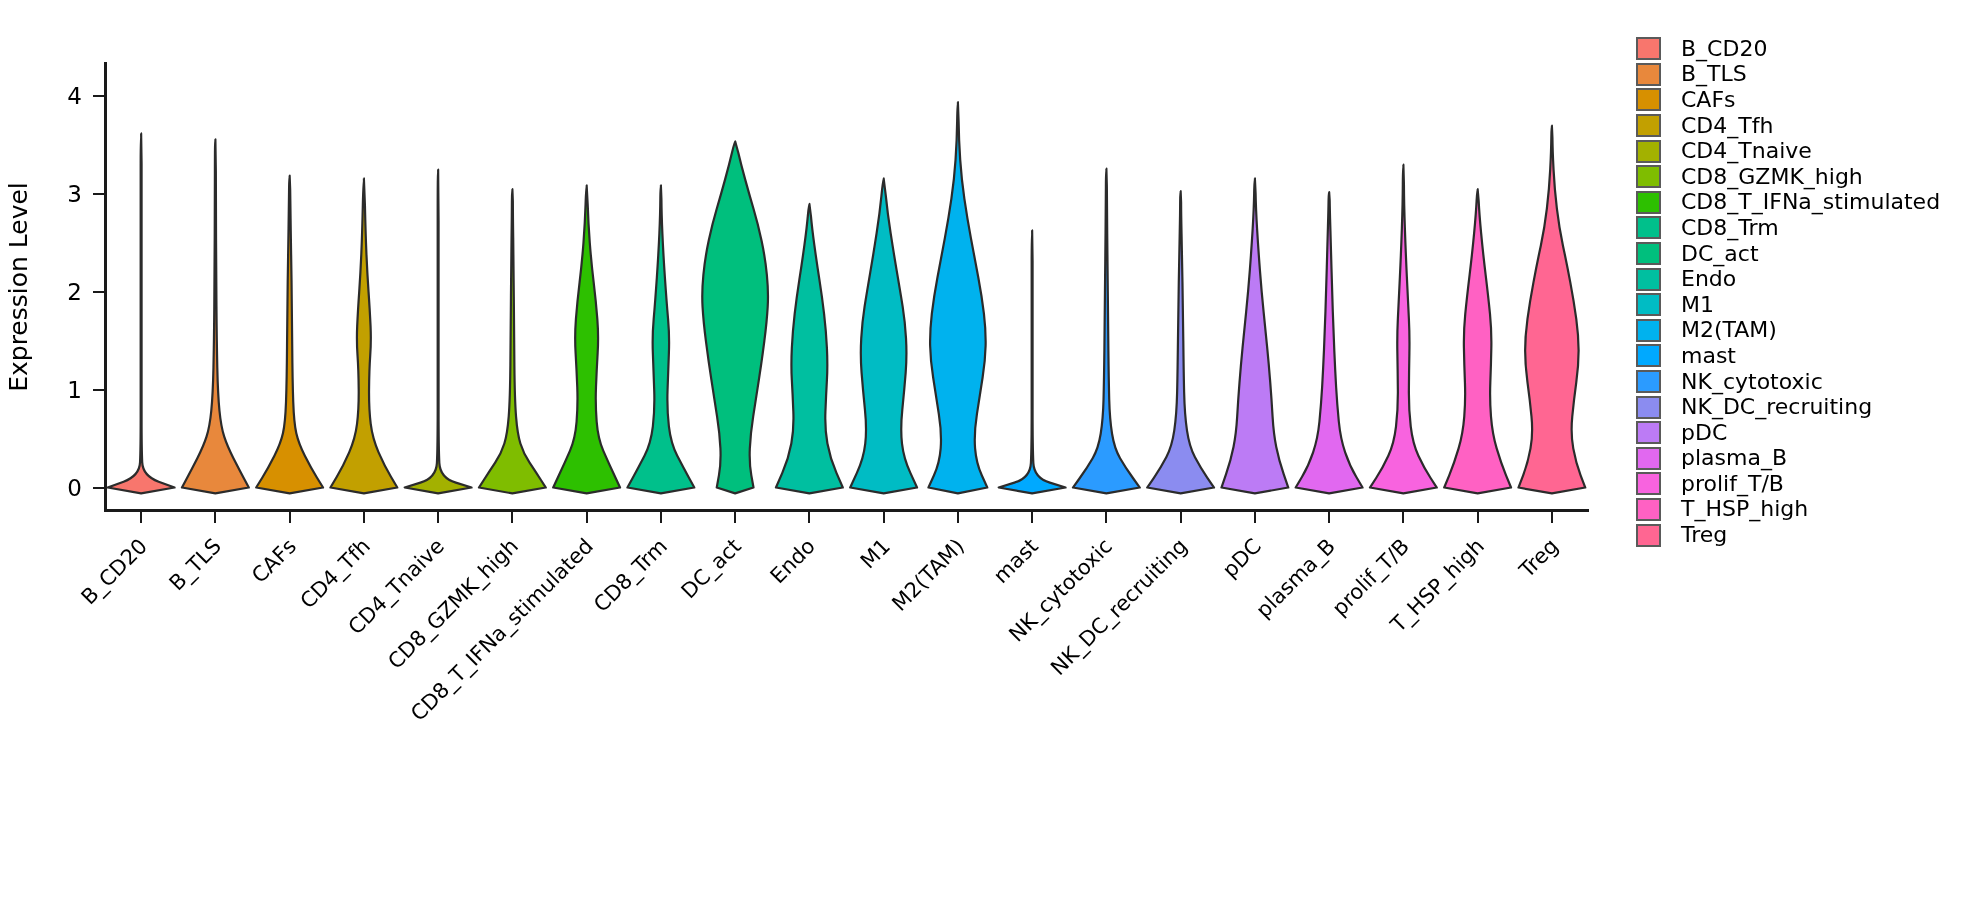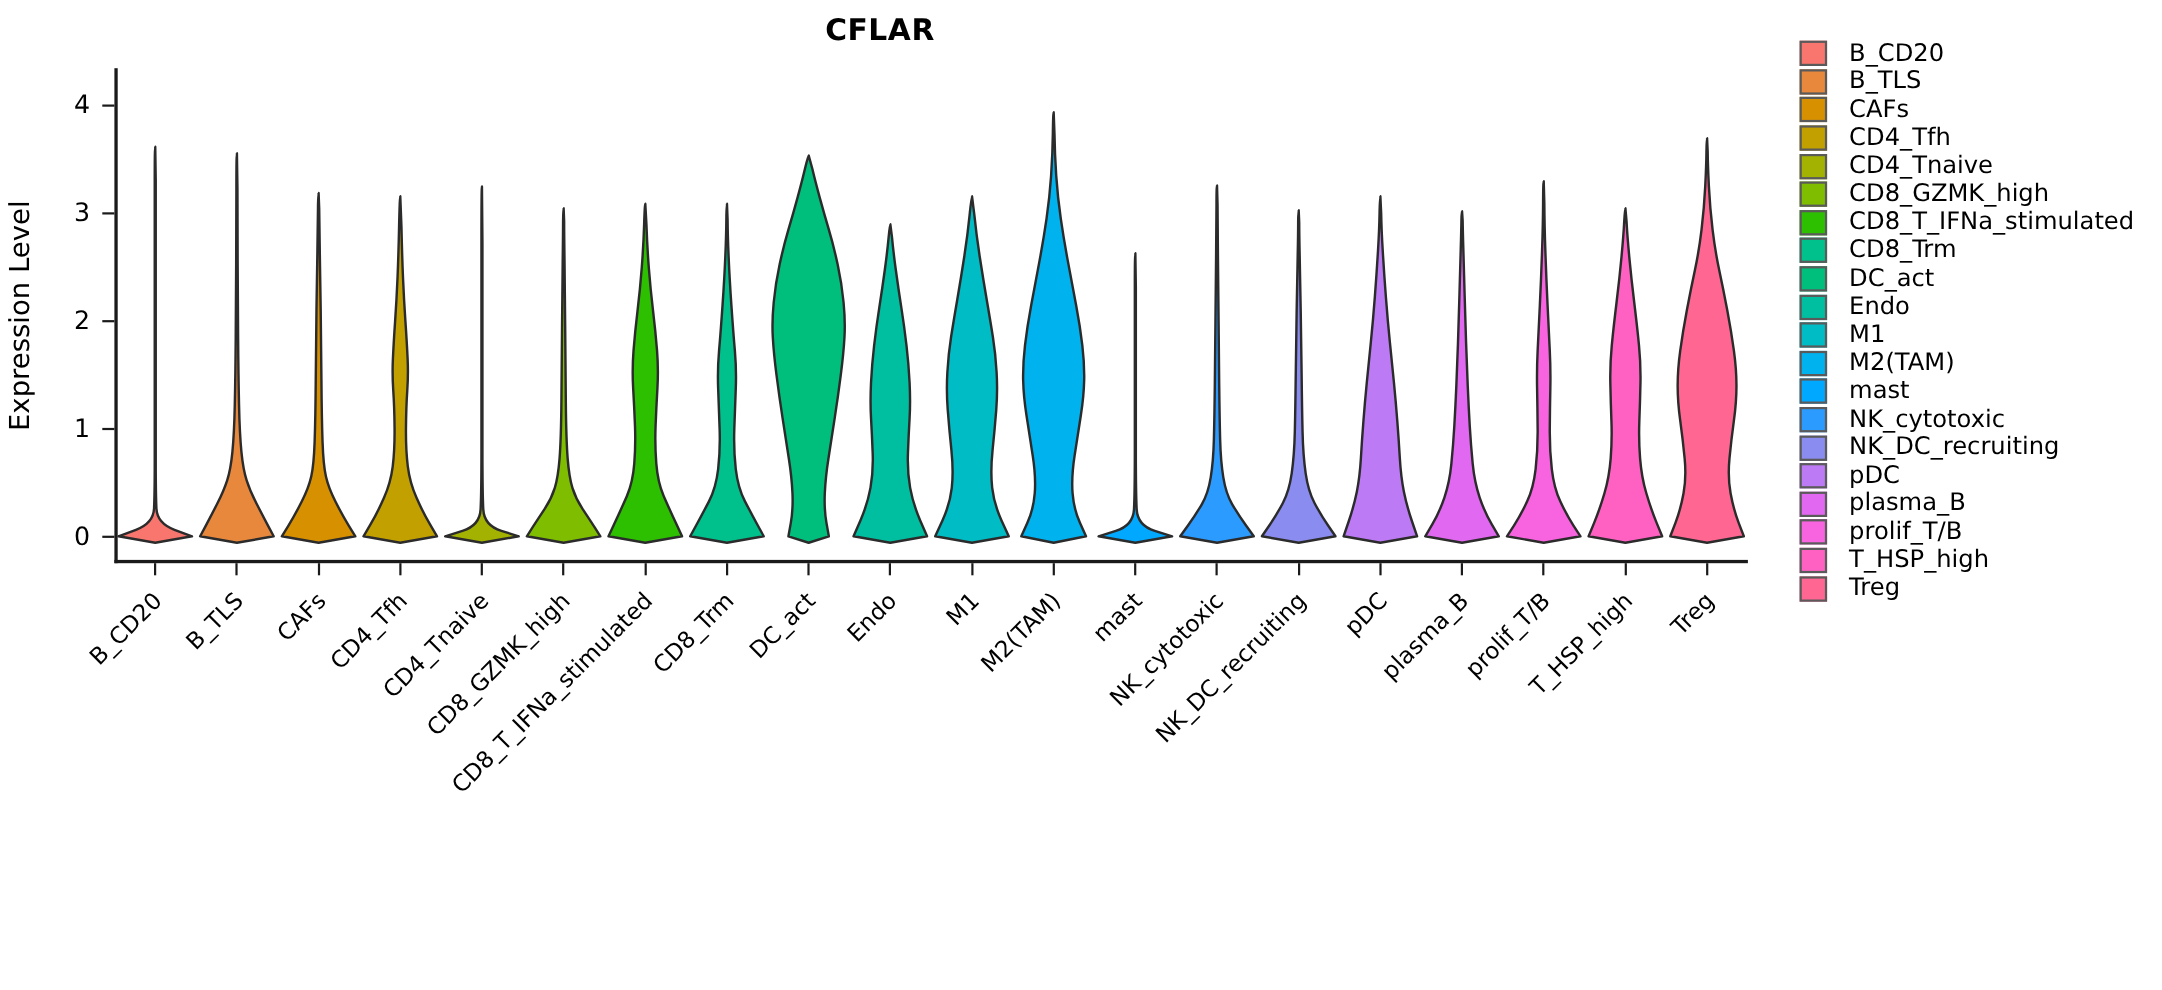--- a/index.html
+++ b/index.html
@@ -93,21 +93,20 @@
     color:#000;
     white-space:nowrap;
     line-height:1;
   }
 </style>
 </head>
 <body>
 
 <div id="figure">
 
-  <div id="plot-title">CFLAR</div>
 
   <div id="axes">
     <div id="axis-left"></div>
     <div id="axis-bottom"></div>
     <div id="ylabel-axis">Expression Level</div>
     <div id="yticks-group">
         <div class="ytick" style="top: 424.543px;"></div>
         <div class="ylab" style="top: 425.543px; left: -68px;">0</div>
         <div class="ytick" style="top: 326.717px;"></div>
         <div class="ylab" style="top: 327.717px; left: -68px;">1</div>

